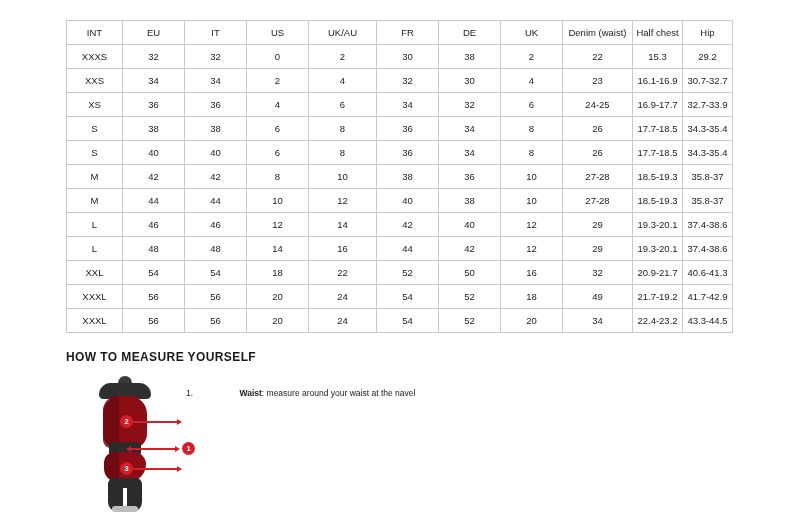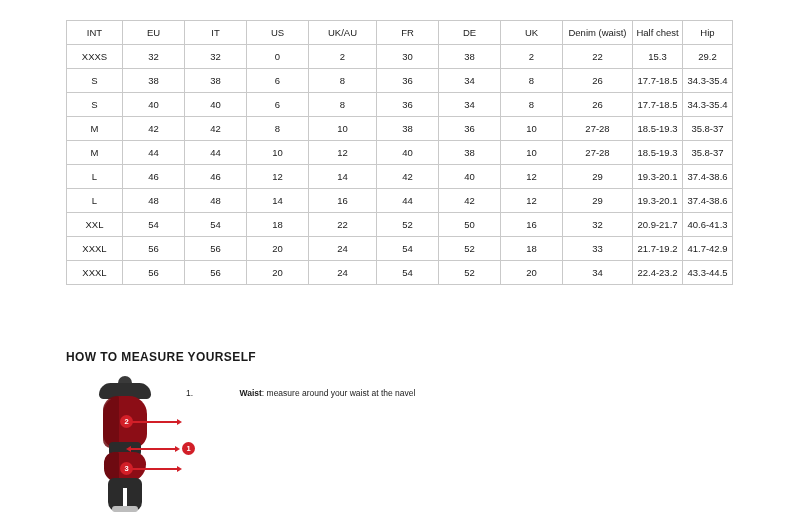--- a/index.html
+++ b/index.html
@@ -262,20 +262,46 @@
           <td>0</td>
           <td>2</td>
           <td>30</td>
           <td>38</td>
           <td>2</td>
           <td>22</td>
           <td>15.3</td>
           <td>29.2</td>
         </tr>
         <tr>
+          <td>XXS</td>
+          <td>34</td>
+          <td>34</td>
+          <td>2</td>
+          <td>4</td>
+          <td>32</td>
+          <td>30</td>
+          <td>4</td>
+          <td>23</td>
+          <td>16.1-16.9</td>
+          <td>30.7-32.7</td>
+        </tr>
+        <tr>
+          <td>XS</td>
+          <td>36</td>
+          <td>36</td>
+          <td>4</td>
+          <td>6</td>
+          <td>34</td>
+          <td>32</td>
+          <td>6</td>
+          <td>24-25</td>
+          <td>16.9-17.7</td>
+          <td>32.7-33.9</td>
+        </tr>
+        <tr>
           <td>S</td>
           <td>38</td>
           <td>38</td>
           <td>6</td>
           <td>8</td>
           <td>36</td>
           <td>34</td>
           <td>8</td>
           <td>26</td>
           <td>17.7-18.5</td>
@@ -361,21 +387,21 @@
         </tr>
         <tr>
           <td>XXXL</td>
           <td>56</td>
           <td>56</td>
           <td>20</td>
           <td>24</td>
           <td>54</td>
           <td>52</td>
           <td>18</td>
-          <td>33</td>
+          <td>49</td>
           <td>21.7-19.2</td>
           <td>41.7-42.9</td>
         </tr>
         <tr>
           <td>XXXL</td>
           <td>56</td>
           <td>56</td>
           <td>20</td>
           <td>24</td>
           <td>54</td>

